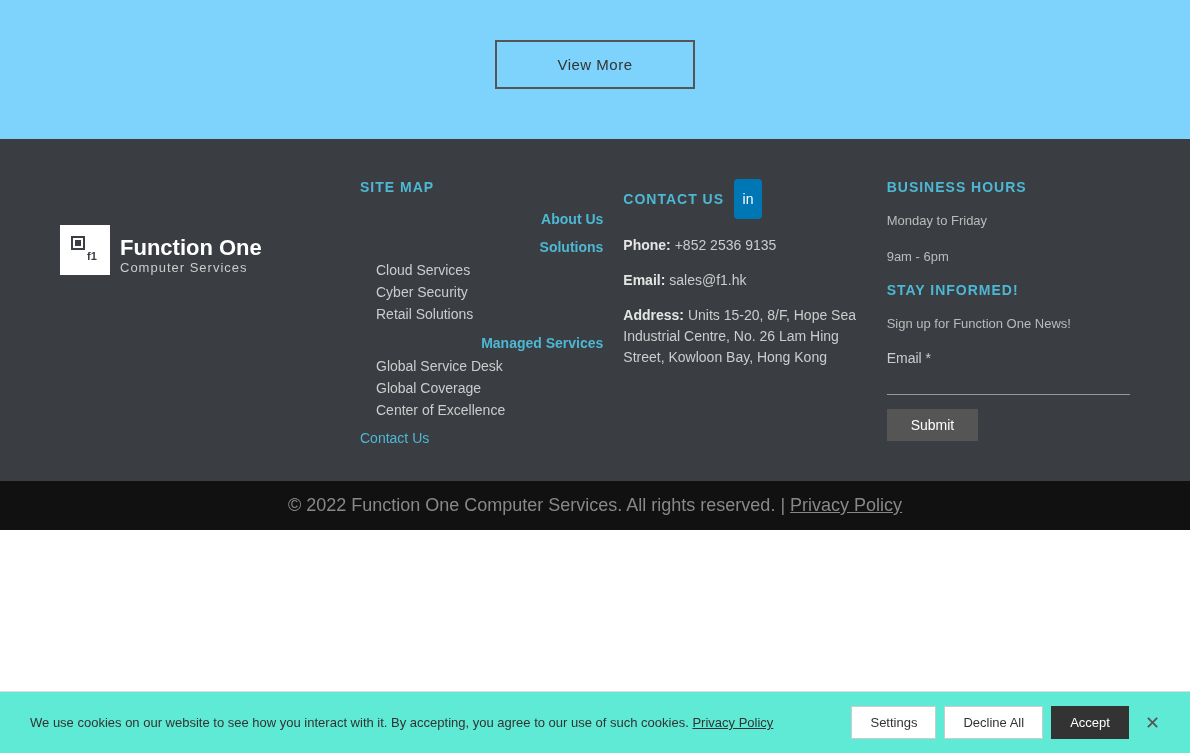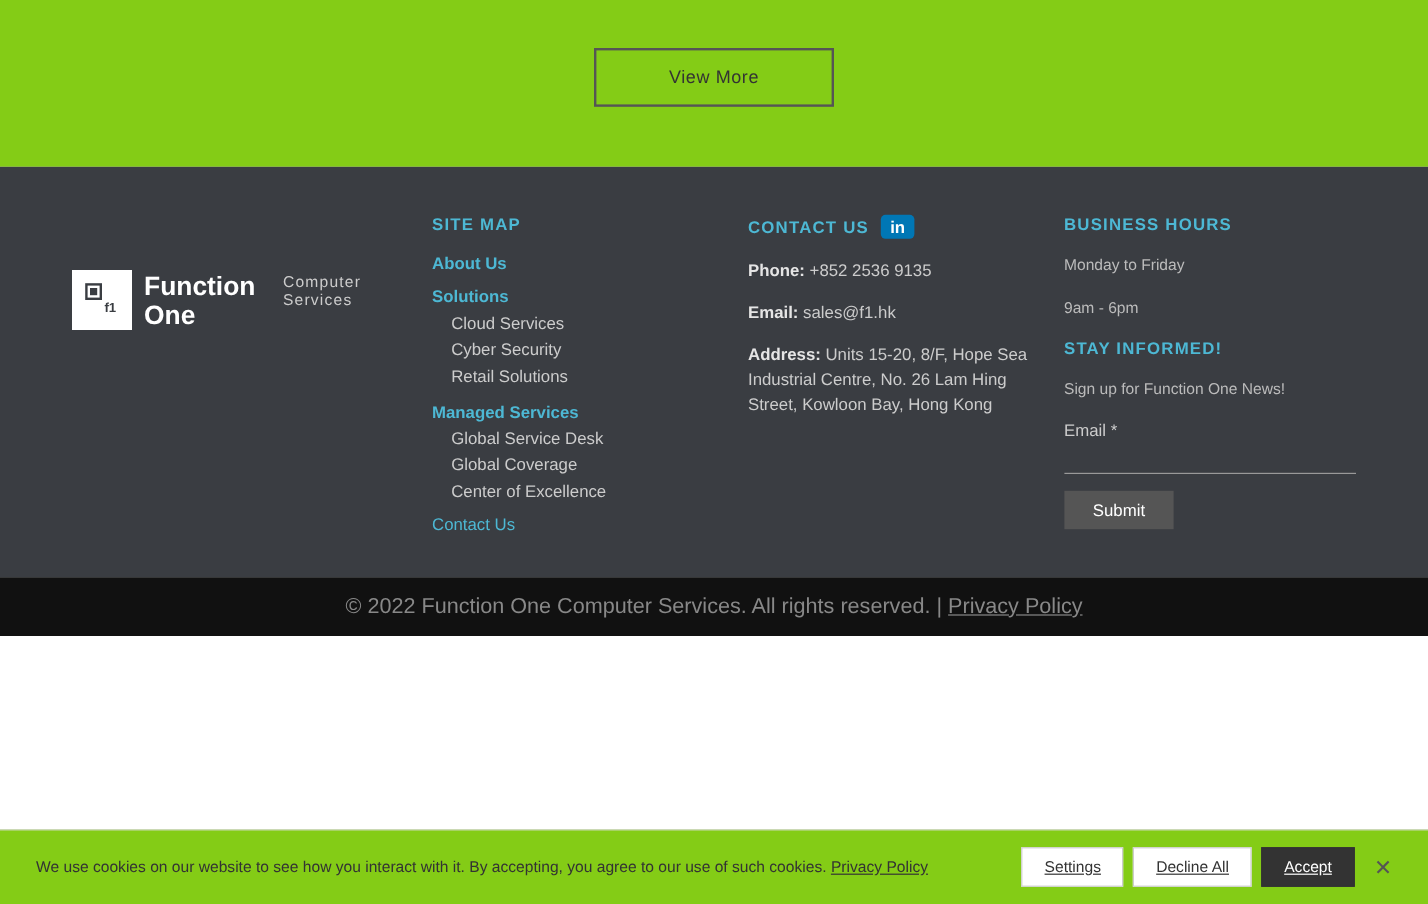--- a/index.html
+++ b/index.html
@@ -1,19 +1,19 @@
 <!DOCTYPE html>
 <html><head>
   <meta charset="utf-8">
   <style>
     * { margin: 0; padding: 0; box-sizing: border-box; }
     body { font-family: Arial, sans-serif; background: #fff; }
 
     .view-more-section {
-      background: #84cc16;
+      background: #7dd3fc;
       display: flex;
       justify-content: center;
       align-items: center;
       padding: 40px 0 50px;
     }
 
     .view-more-btn {
       border: 2px solid #555;
       background: transparent;
       color: #333;
@@ -58,21 +58,21 @@
       align-items: center;
       justify-content: center;
       font-weight: bold;
       font-size: 18px;
       color: #3a3d42;
       flex-shrink: 0;
     }
 
     .logo-text {
       display: flex;
-      flex-direction: row;
+      flex-direction: column;
     }
 
     .logo-text .function-one {
       font-size: 22px;
       font-weight: bold;
       color: #fff;
       line-height: 1.1;
     }
 
     .logo-text .computer-services {
@@ -105,20 +105,21 @@
       font-size: 14px;
     }
 
     .section-heading {
       color: #4db8d4;
       font-size: 14px;
       font-weight: bold;
       margin-top: 12px;
       margin-bottom: 6px;
       display: block;
+      text-align: right;
     }
 
     .site-map-col ul ul {
       padding-left: 16px;
     }
 
     .contact-col .contact-item {
       font-size: 14px;
       margin-bottom: 14px;
       line-height: 1.5;
@@ -131,26 +132,26 @@
 
     .contact-col .value {
       color: #ccc;
     }
 
     .linkedin-icon {
       display: inline-flex;
       align-items: center;
       justify-content: center;
       width: 28px;
-      height: 20px;
+      height: 40px;
       background: #0077b5;
       border-radius: 4px;
       color: #fff;
       font-size: 14px;
-      font-weight: bold;
+      font-weight: normal;
       margin-left: 10px;
       vertical-align: middle;
       text-decoration: none;
       text-align: right;
     }
 
     .contact-title-row {
       display: flex;
       align-items: center;
       margin-bottom: 16px;
@@ -214,21 +215,21 @@
     .footer-bottom a {
       color: #888;
       text-decoration: underline;
     }
 
     .cookie-banner {
       position: fixed;
       bottom: 0;
       left: 0;
       right: 0;
-      background: #84cc16;
+      background: #5eead4;
       border-top: 1px solid #ddd;
       padding: 14px 30px;
       display: flex;
       align-items: center;
       justify-content: space-between;
       font-size: 13px;
       color: #333;
       z-index: 1000;
     }
 
@@ -248,21 +249,20 @@
       align-items: center;
     }
 
     .cookie-btn {
       padding: 8px 18px;
       font-size: 13px;
       cursor: pointer;
       border: 1px solid #ccc;
       background: #fff;
       color: #333;
-      text-decoration: underline;
     }
 
     .cookie-btn.accept {
       background: #333;
       color: #fff;
       border-color: #333;
     }
 
     .close-btn {
       background: none;

